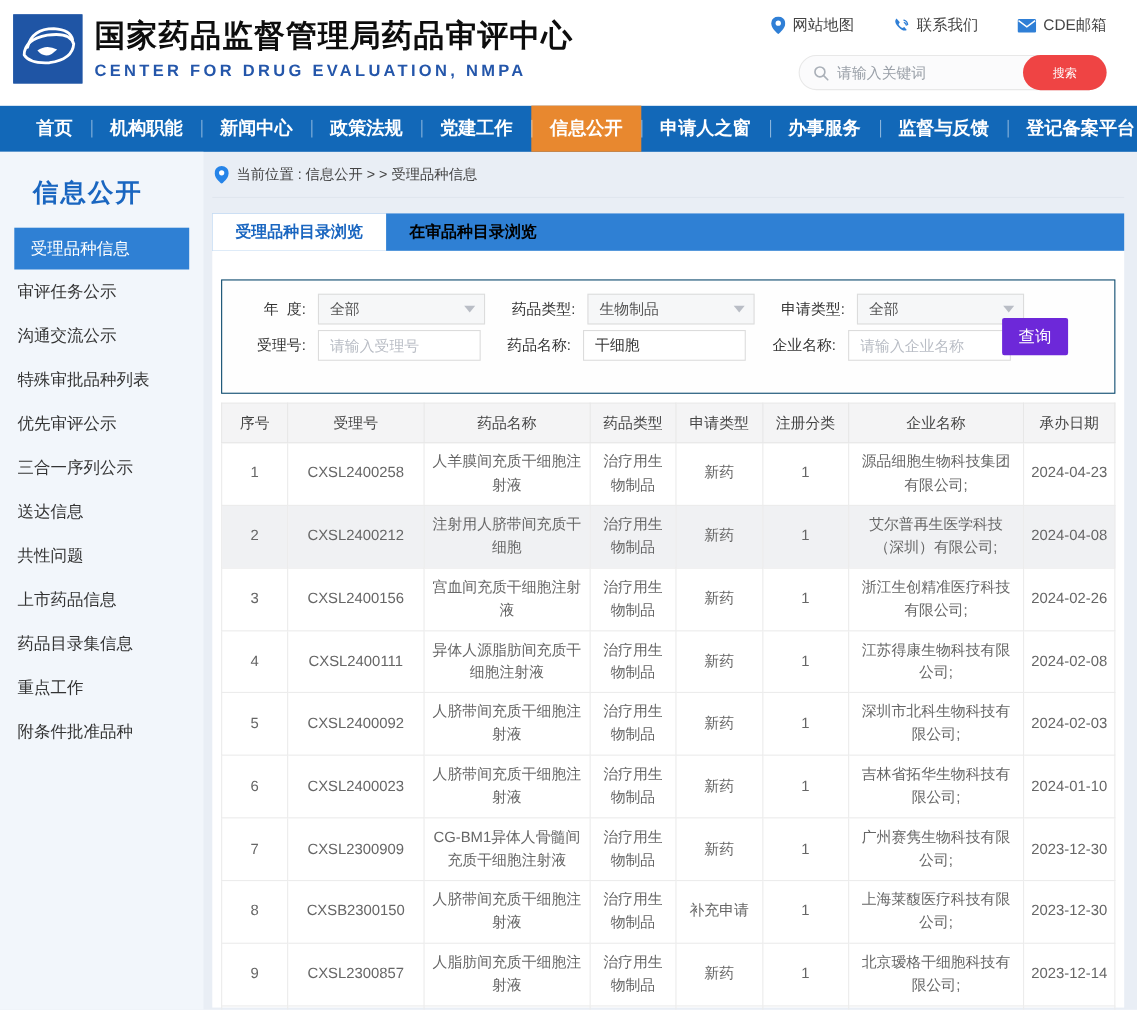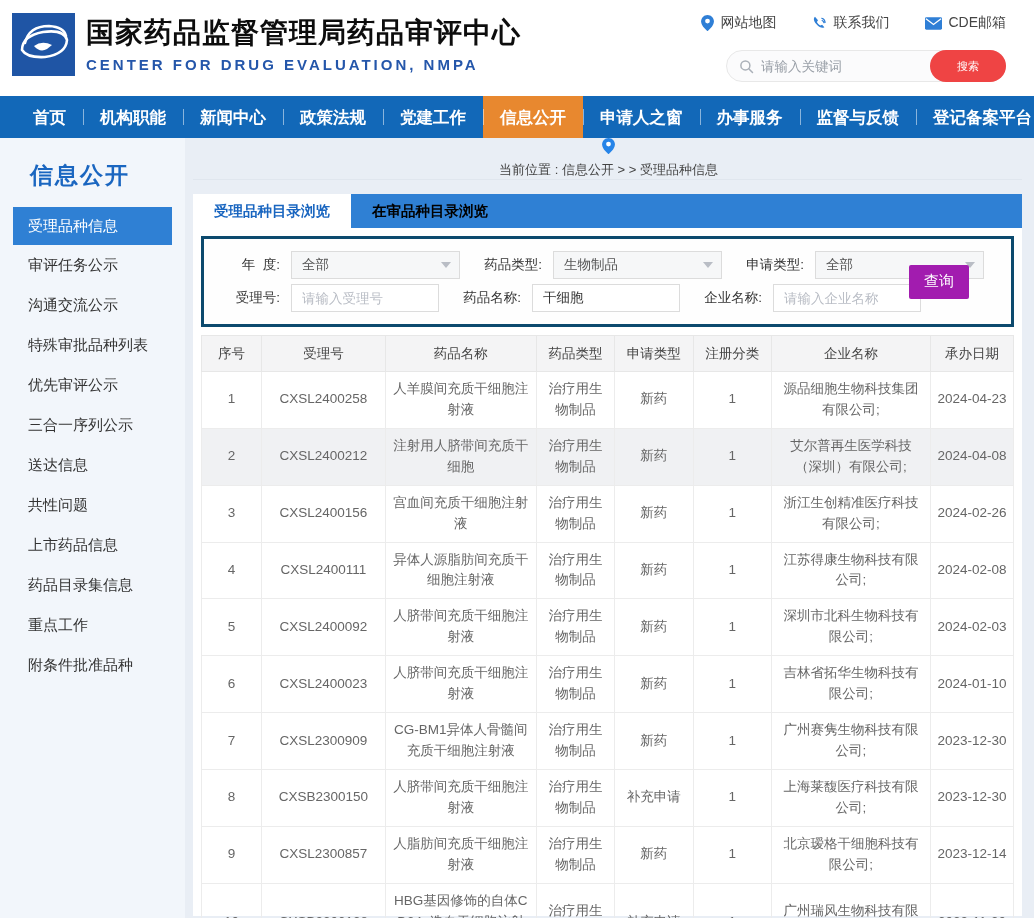--- a/index.html
+++ b/index.html
@@ -29,45 +29,45 @@
   .main-nav ul { list-style:none; display:flex; height:42px; padding-left:16px; }
   .main-nav li { position:relative; line-height:42px; padding:0 17px; color:#fff; font-size:16.5px; font-weight:bold;
                  cursor:pointer; white-space:nowrap; }
   .main-nav li + li::before { content:''; position:absolute; left:0; top:13px; height:16px; width:1px; background:rgba(255,255,255,.5); }
   .main-nav li.active { background:#e8882f; }
 
   
   .content { display:flex; height:780px; }
   aside.sidebar { width:185px; background:#f2f6fb; flex:none; }
   .sidebar-title { margin:22px 0 16px 30px; font-size:23px; font-weight:bold; color:#1a66c0; letter-spacing:2px; }
-  .side-item { height:40px; display:flex; align-items:center; padding-left:28px; font-size:15px; color:#333; cursor:pointer; }
+  .side-item { height:40px; display:flex; align-items:center; padding-left:16px; font-size:15px; color:#333; cursor:pointer; }
   .side-item.active { background:#2f80d4; color:#fff; margin:0 13px; padding-left:15px; height:38px; }
 
   main.main { flex:1; padding:0 12px 0 8px; }
   .breadcrumb { height:42px; display:flex; align-items:center; gap:7px; font-size:13px; color:#444;
-                border-bottom:1px solid #e0e6ee; padding-left:2px;flex-direction:column; }
+                border-bottom:1px solid #e0e6ee; padding-left:2px; }
   .card { background:#fff; margin-top:14px; height:722px; }
 
   
   .tabbar { height:34px; background:#2f80d4; display:flex; }
   .tab { line-height:34px; padding:0 21px; font-size:14.5px; font-weight:bold; color:#000000; cursor:pointer; }
   .tab.active { background:#fff; color:#1a66c0; }
 
   
-  .filter-panel { position:relative; margin:8px 8px 8px 8px; border:3px solid #0c4a6e; background:#fefefe; padding:8px 0 8px 2px; }
+  .filter-panel { position:relative; margin:26px 8px 8px 8px; border:1px solid #0c4a6e; background:#fefefe; padding:8px 0 25px 2px; }
   .f-row { display:flex; align-items:center; height:30px; margin:3px 0; }
   .f-label { width:74px; text-align:right; font-size:13.5px; color:#333; margin-right:11px; flex:none; white-space:pre; }
-  .f-select { width:169px; height:28px; border:1px solid #dcdcdc; background:#f6f7f8; display:flex; align-items:center;
+  .f-select { width:152px; height:28px; border:1px solid #dcdcdc; background:#f6f7f8; display:flex; align-items:center;
               justify-content:space-between; padding:0 8px 0 10px; font-size:13.5px; color:#555; cursor:pointer; margin-right:8px; }
   .caret { width:0; height:0; border-left:5px solid transparent; border-right:5px solid transparent; border-top:6px solid #b9bdc5; }
   .f-input { width:148px; height:28px; border:1px solid #dcdcdc; background:#fff; font-size:13.5px; color:#333;
              padding:0 10px; margin-right:8px; outline:none; font-family:"Liberation Sans","DejaVu Sans",sans-serif; }
   .f-input::placeholder { color:#b9bdc5; }
   .query-btn { position:absolute; right:42px; top:50%; transform:translateY(-50%); width:60px; height:34px; border:none;
-               background:#a21caf; color:#fff; font-size:15px; cursor:pointer; border-radius:2px;
+               background:#6d28d9; color:#fff; font-size:15px; cursor:pointer; border-radius:2px;
                font-family:"Liberation Sans","DejaVu Sans",sans-serif; }
 
   
   table.results { width:calc(100% - 16px); margin:0 8px; border-collapse:collapse; table-layout:fixed;
                   border:1px solid #e6e6e6; }
   .results th { background:#f4f4f5; height:36px; font-size:13.5px; font-weight:normal; color:#444;
                 border:1px solid #e7e7e7; }
   .results td { font-size:13.5px; color:#666; text-align:center; border:1px solid #ececec; padding:7px 6px;
                 height:48px; line-height:1.55; word-break:break-all; }
   .results tr.stripe td { background:#f0f1f3; }

